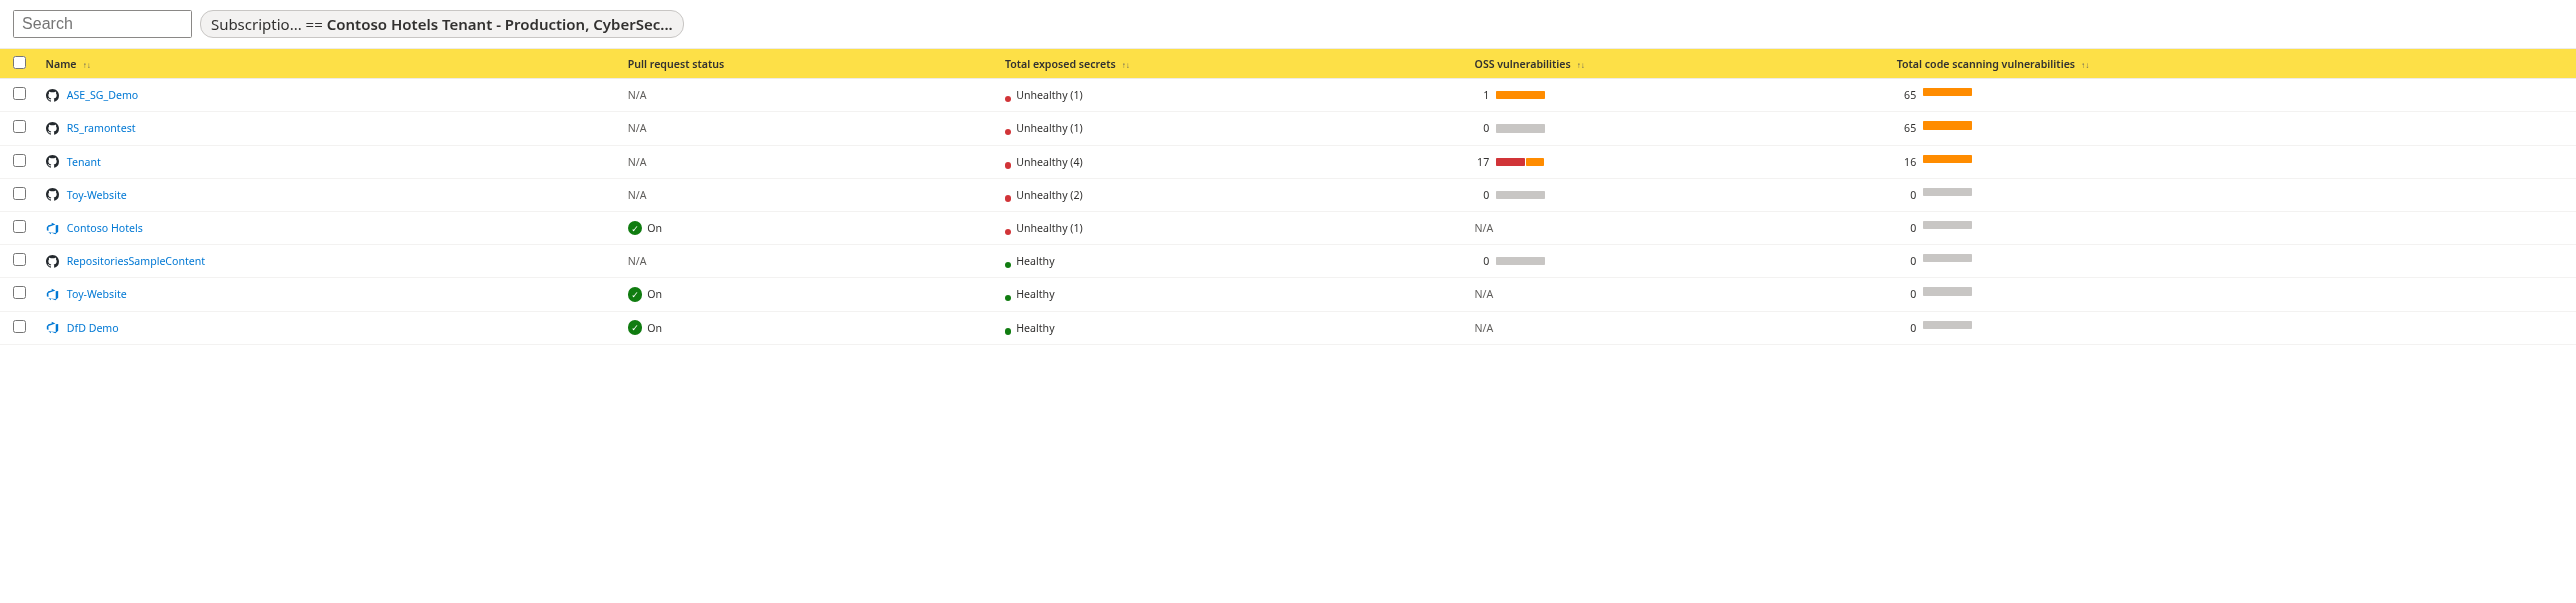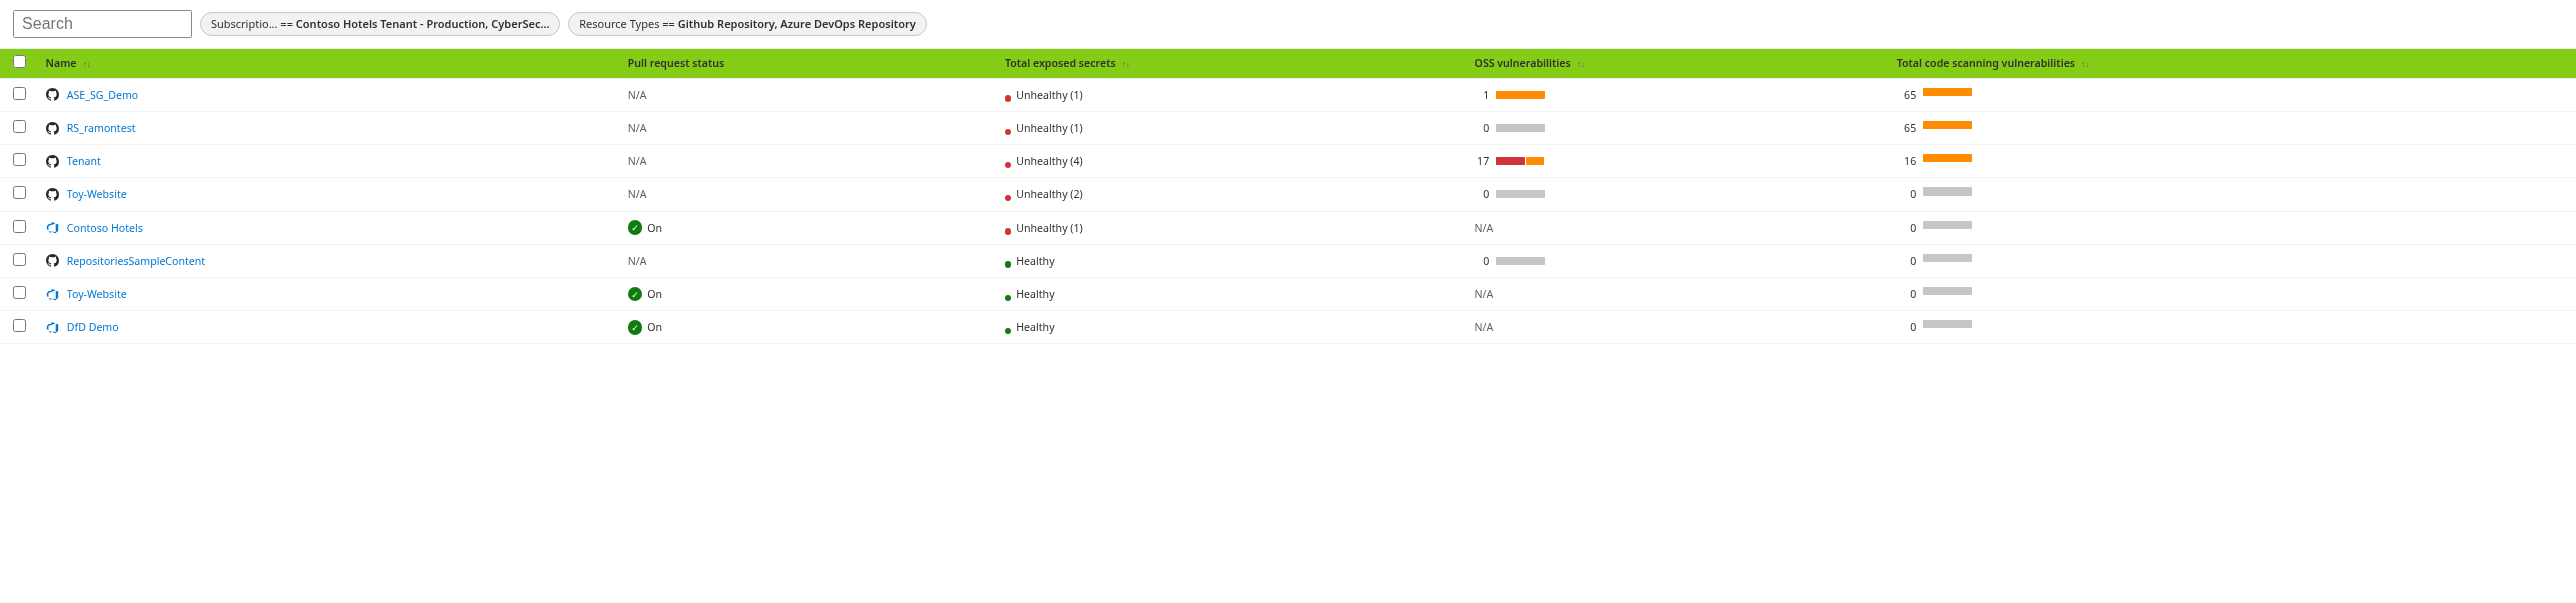--- a/index.html
+++ b/index.html
@@ -24,42 +24,42 @@
       width: 179px;
       font-size: 16px;
       color: #605e5c;
       outline: none;
     }
     .filter-pill {
       background: #f3f2f1;
       border: 0.8px solid #c8c6c4;
       border-radius: 13px;
       padding: 3.3px 9.8px;
-      font-size: 11px;
+      font-size: 15px;
       color: #323130;
       white-space: nowrap;
     }
     .filter-pill strong {
       font-weight: 600;
     }
     table {
       width: 100%;
       border-collapse: collapse;
     }
     thead tr {
       border-bottom: 0.8px solid #edebe9;
     }
     thead th {
       text-align: left;
       padding: 6.5px 9.8px;
       font-weight: 600;
       font-size: 10.6px;
       color: #323130;
       white-space: nowrap;
-      background: #84cc16;
+      background: #fde047;
     }
     thead th:first-child {
       width: 33px;
       padding-left: 13px;
     }
     .sort-icon {
       display: inline-block;
       font-size: 8.1px;
       color: #605e5c;
       margin-left: 3.3px;
@@ -170,23 +170,20 @@
     }
   </style>
 </head>
 <body>
 
 <div class="top-bar">
   <input class="search-box" type="text" placeholder="Search" style="">
   <div class="filter-pill">
     <span>Subscriptio... == </span><strong>Contoso Hotels Tenant - Production, CyberSec...</strong>
   </div>
-  <div class="filter-pill">
-    <span>Resource Types == </span><strong>Github Repository, Azure DevOps Repository</strong>
-  </div>
 </div>
 
 <table>
   <thead>
     <tr>
       <th>
         <input type="checkbox" style="">
       </th>
       <th>
         <span>Name</span>

